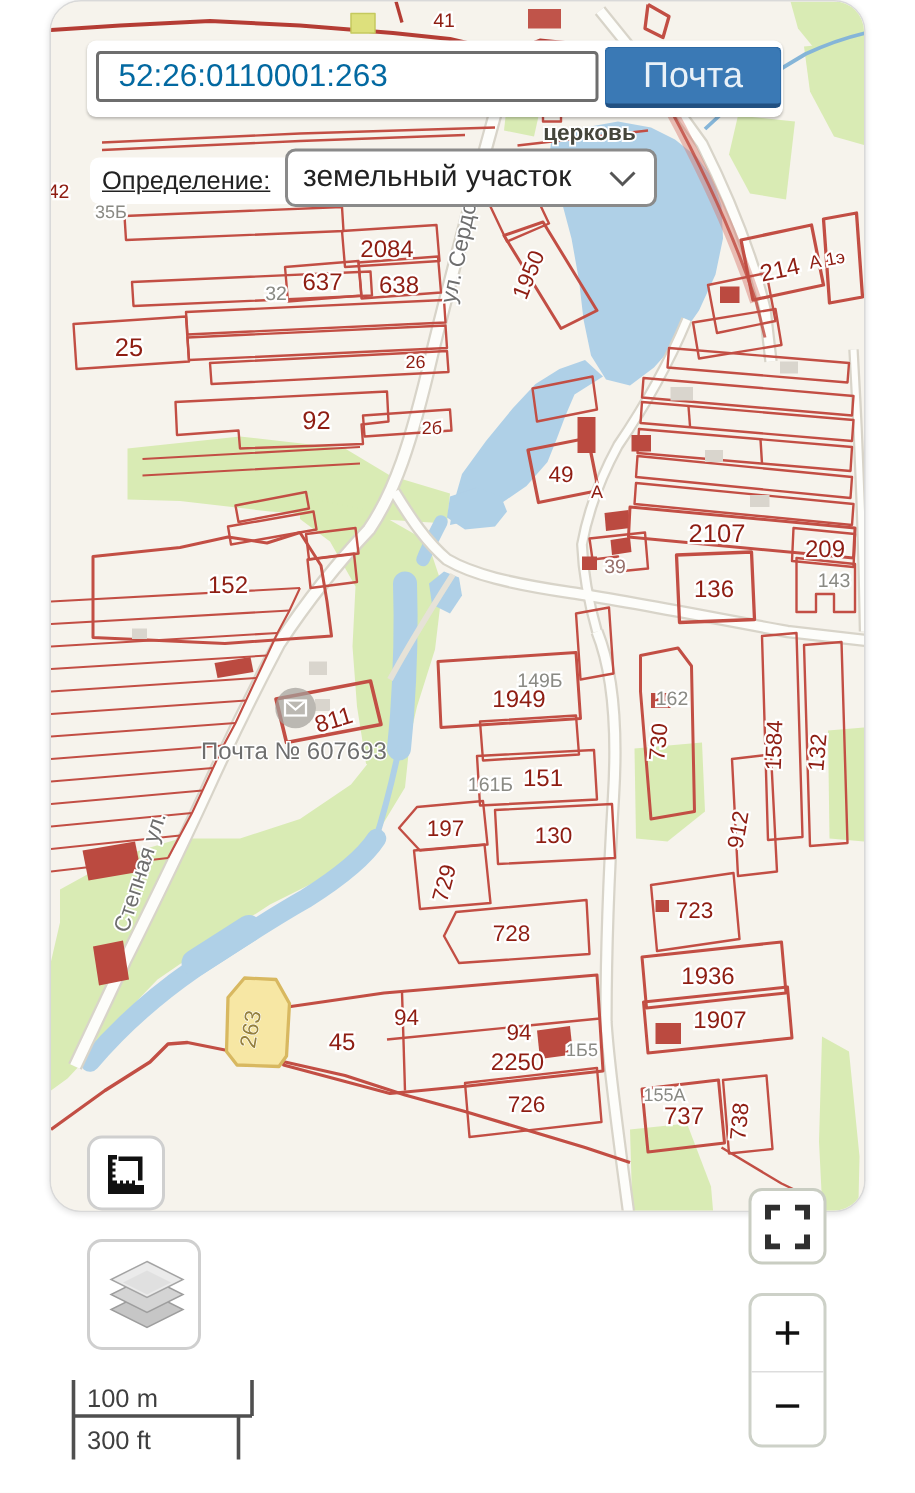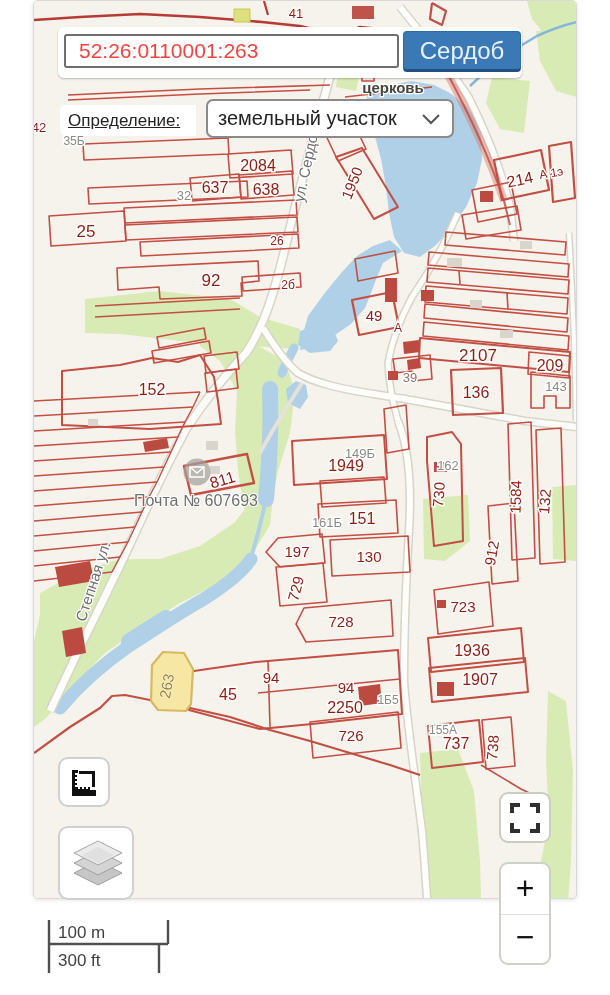--- a/index.html
+++ b/index.html
@@ -1,17 +1,17 @@
 <!DOCTYPE html>
 <html><head>
 <meta charset="utf-8">
 <style>
   html,body{margin:0;padding:0;background:#ffffff;font-family:"Liberation Sans",sans-serif;}
   #page{position:relative;width:610px;height:995px;overflow:hidden;background:#ffffff;}
-  #card{position:absolute;left:33px;top:0px;width:544px;height:899px;border:1px solid #d9d9d9;border-radius:5px;overflow:hidden;box-sizing:border-box;background:#f6f3ec;box-shadow:0 1px 4px rgba(0,0,0,0.12);}
+  #card{position:absolute;left:33px;top:0px;width:544px;height:808px;border:1px solid #d9d9d9;border-radius:21px;overflow:hidden;box-sizing:border-box;background:#f6f3ec;box-shadow:0 1px 4px rgba(0,0,0,0.12);}
   .abs{position:absolute;}
 </style>
 </head>
 <body>
 <div id="page">
 
   <div id="card">
     <svg id="map" width="542" height="987" viewBox="0 0 542 987" style="position:absolute;left:0;top:0;">
 
       <rect x="0" y="0" width="542" height="987" fill="#f6f3ec"></rect>
@@ -393,27 +393,27 @@
 
         <text x="464" y="747" transform="rotate(-85 464 747)" font-size="15">738</text>
 
         <text x="374" y="379" font-size="1" fill="#8a8a84"> </text>
       </g>
     </svg>
   </div>
 
   <div class="abs" style="left:58px;top:27px;width:464px;height:51px;background:#ffffff;border-radius:6px;box-shadow:0 1px 2px rgba(0,0,0,0.25);"></div>
 
-  <div class="abs" style="left:64px;top:34px;width:335px;height:34px;background:#ffffff;border:2px solid #6e6e6e;border-radius:3px;box-sizing:border-box;font-size:21px;color:#ef4444;line-height:30px;padding-left:13px;">52:26:0110001:263</div>
-
-  <div class="abs" style="left:403px;top:31px;width:118px;height:41px;background:#3a79b5;border:1px solid #2c6aa6;border-bottom:3px solid #215081;border-radius:4px;box-sizing:border-box;color:#e9f1f8;font-size:24px;text-align:center;line-height:37px;">Сердоб</div>
+  <div class="abs" style="left:64px;top:34px;width:335px;height:34px;background:#ffffff;border:2px solid #6e6e6e;border-radius:3px;box-sizing:border-box;font-size:21px;color:#0369a1;line-height:30px;padding-left:13px;">52:26:0110001:263</div>
+
+  <div class="abs" style="left:403px;top:31px;width:118px;height:41px;background:#3a79b5;border:1px solid #2c6aa6;border-bottom:3px solid #215081;border-radius:4px;box-sizing:border-box;color:#e9f1f8;font-size:24px;text-align:center;line-height:37px;">Почта</div>
 
   <div class="abs" style="left:60px;top:105px;width:136px;height:31px;background:#ffffff;border-radius:6px 0 0 6px;font-size:17px;color:#222222;line-height:31px;padding-left:8px;box-sizing:border-box;text-decoration:underline;">Определение:</div>
 
-  <div class="abs" style="left:206px;top:99px;width:248px;height:39px;background:#ffffff;border:2px solid #8a8a8a;border-radius:7px;box-sizing:border-box;font-size:20px;color:#222222;line-height:35px;padding-left:10px;">земельный участок
+  <div class="abs" style="left:190px;top:99px;width:248px;height:39px;background:#ffffff;border:2px solid #8a8a8a;border-radius:7px;box-sizing:border-box;font-size:20px;color:#222222;line-height:35px;padding-left:10px;">земельный участок
     <svg width="18" height="12" viewBox="0 0 18 12" style="position:absolute;right:12px;top:13px;">
         <polyline points="1,1 9,9 17,1" fill="none" stroke="#555" stroke-width="2"></polyline>
       </svg>
   </div>
 
   <div class="abs" style="left:58px;top:757px;width:52px;height:50px;background:#ffffff;border:2px solid #cfcfcf;border-radius:10px;box-sizing:border-box;">
     <svg width="30" height="30" viewBox="0 0 30 30" style="position:absolute;left:9px;top:9px;">
       <path d="M3,2 L9,2 L9,5 L6,5 L6,7 L8,7 L8,9 L6,9 L6,11 L8,11 L8,13 L6,13 L6,15 L8,15 L8,17 L6,17 L6,19 L9,19 L9,21 L11,21 L11,19 L13,19 L13,21 L15,21 L15,19 L17,19 L17,21 L19,21 L19,19 L21,19 L21,22 L27,22 L27,28 L3,28 Z" fill="#111"></path>
       <path d="M10,3 L26,3 L26,19 L23,19 L23,6 L10,6 Z" fill="#111"></path>
     </svg>

